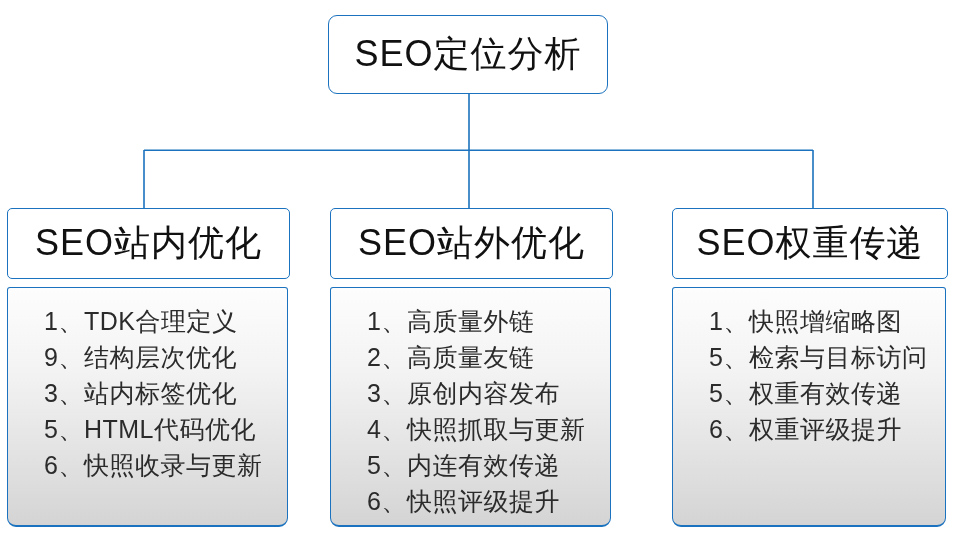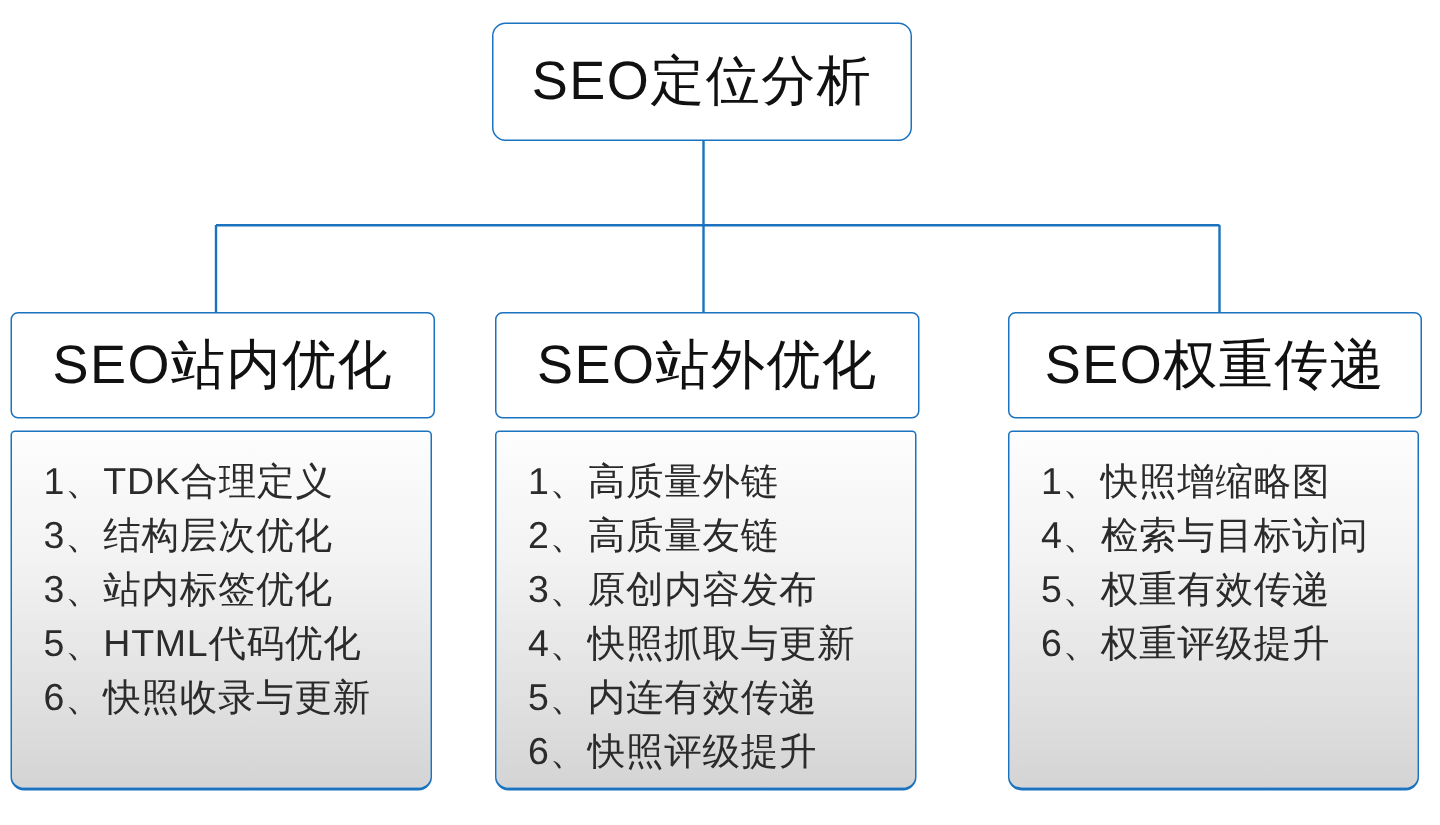--- a/index.html
+++ b/index.html
@@ -52,21 +52,21 @@
   }
   .branch-panel {
     position: absolute;
     left: 0; top: 79px;
     width: 100%; height: 240px;
     box-sizing: border-box;
     background: linear-gradient(180deg, #fdfdfd 0%, #f3f3f3 35%, #dddddd 82%, #d4d4d4 100%);
     border: 1.4px solid var(--line_blue, #1b72be);
     border-bottom-width: 2.4px;
     border-radius: 3px 3px 9px 9px;
-    padding: 15px 0 0 21px;
+    padding: 15px 0 0 36px;
   }
   .list-item {
     height: 36px;
     line-height: 36px;
     font-size: 25px;
     letter-spacing: 0.5px;
     color: #2b2b2b;
     white-space: nowrap;
   }
 </style>
@@ -86,21 +86,21 @@
   <div class="root-box">
     <span>SEO定位分析</span>
   </div>
 
   <div class="branch b0">
     <div class="branch-header">
       <span>SEO站内优化</span>
     </div>
     <div class="branch-panel">
       <div class="list-item">1、TDK合理定义</div>
-      <div class="list-item">3、结构层次优化</div>
+      <div class="list-item">9、结构层次优化</div>
       <div class="list-item">3、站内标签优化</div>
       <div class="list-item">5、HTML代码优化</div>
       <div class="list-item">6、快照收录与更新</div>
     </div>
   </div>
 
   <div class="branch b1">
     <div class="branch-header">
       <span>SEO站外优化</span>
     </div>
@@ -113,19 +113,19 @@
       <div class="list-item">6、快照评级提升</div>
     </div>
   </div>
 
   <div class="branch b2">
     <div class="branch-header">
       <span>SEO权重传递</span>
     </div>
     <div class="branch-panel">
       <div class="list-item">1、快照增缩略图</div>
-      <div class="list-item">4、检索与目标访问</div>
+      <div class="list-item">5、检索与目标访问</div>
       <div class="list-item">5、权重有效传递</div>
       <div class="list-item">6、权重评级提升</div>
     </div>
   </div>
 
 </div>
 
 </body></html>

